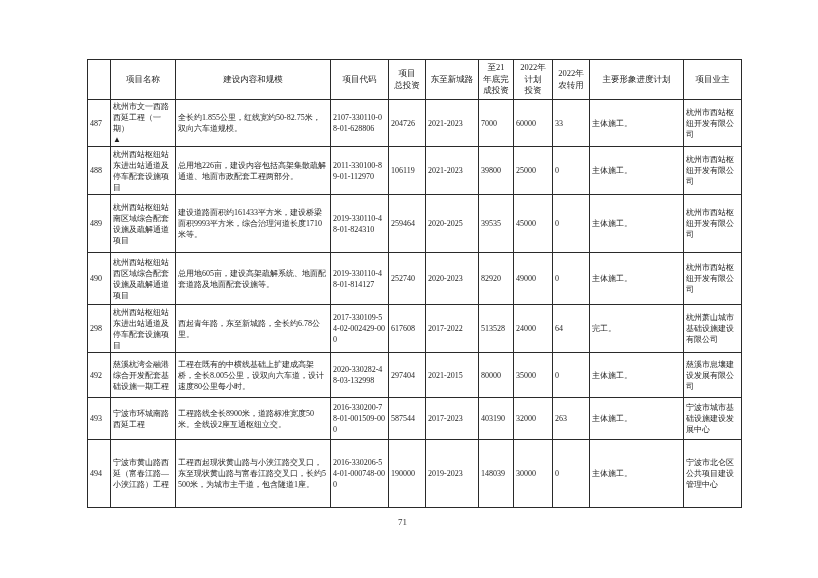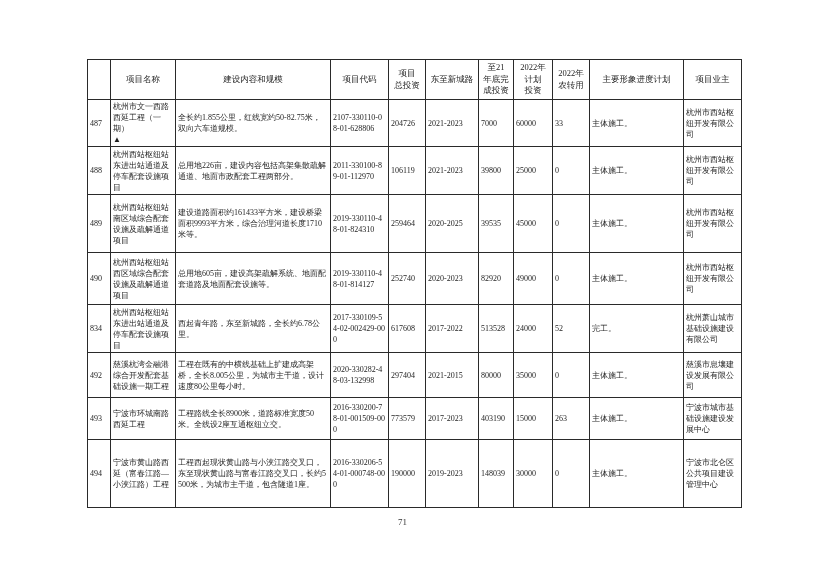--- a/index.html
+++ b/index.html
@@ -138,54 +138,54 @@
           <td>2019-330110-48-01-814127</td>
           <td class="center">252740</td>
           <td class="center">2020-2023</td>
           <td class="center">82920</td>
           <td class="center">49000</td>
           <td class="center">0</td>
           <td>主体施工。</td>
           <td>杭州市西站枢纽开发有限公司</td>
         </tr>
         <tr>
-          <td class="center">834</td>
+          <td class="center">298</td>
           <td class="prewrap">杭州西站枢纽站东进出站通道及停车配套设施项目</td>
           <td>西起青年路，东至新城路，全长约6.78公里。</td>
           <td>2017-330109-54-02-002429-000</td>
           <td class="center">617608</td>
           <td class="center">2017-2022</td>
           <td class="center">513528</td>
           <td class="center">24000</td>
-          <td class="center">52</td>
+          <td class="center">64</td>
           <td>完工。</td>
           <td>杭州萧山城市基础设施建设有限公司</td>
         </tr>
         <tr>
           <td class="center">492</td>
           <td class="prewrap">慈溪杭湾金融港综合开发配套基础设施一期工程</td>
-          <td>工程在既有的中横线基础上扩建成高架桥，全长8.005公里，为城市主干道，设计速度80公里每小时。</td>
+          <td>工程在既有的中横线基础上扩建成高架桥，全长8.005公里，设双向六车道，设计速度80公里每小时。</td>
           <td>2020-330282-48-03-132998</td>
           <td class="center">297404</td>
           <td class="center">2021-2015</td>
           <td class="center">80000</td>
           <td class="center">35000</td>
           <td class="center">0</td>
           <td>主体施工。</td>
           <td>慈溪市息壤建设发展有限公司</td>
         </tr>
         <tr>
           <td class="center">493</td>
           <td class="prewrap">宁波市环城南路西延工程</td>
           <td>工程路线全长8900米，道路标准宽度50米。全线设2座互通枢纽立交。</td>
           <td>2016-330200-78-01-001509-000</td>
-          <td class="center">773579</td>
+          <td class="center">587544</td>
           <td class="center">2017-2023</td>
           <td class="center">403190</td>
-          <td class="center">15000</td>
+          <td class="center">32000</td>
           <td class="center">263</td>
           <td>主体施工。</td>
           <td>宁波市城市基础设施建设发展中心</td>
         </tr>
         <tr>
           <td class="center">494</td>
           <td class="prewrap">宁波市黄山路西延（富春江路—小浃江路）工程</td>
           <td>工程西起现状黄山路与小浃江路交叉口，东至现状黄山路与富春江路交叉口，长约5500米，为城市主干道，包含隧道1座。</td>
           <td>2016-330206-54-01-000748-000</td>
           <td class="center">190000</td>

